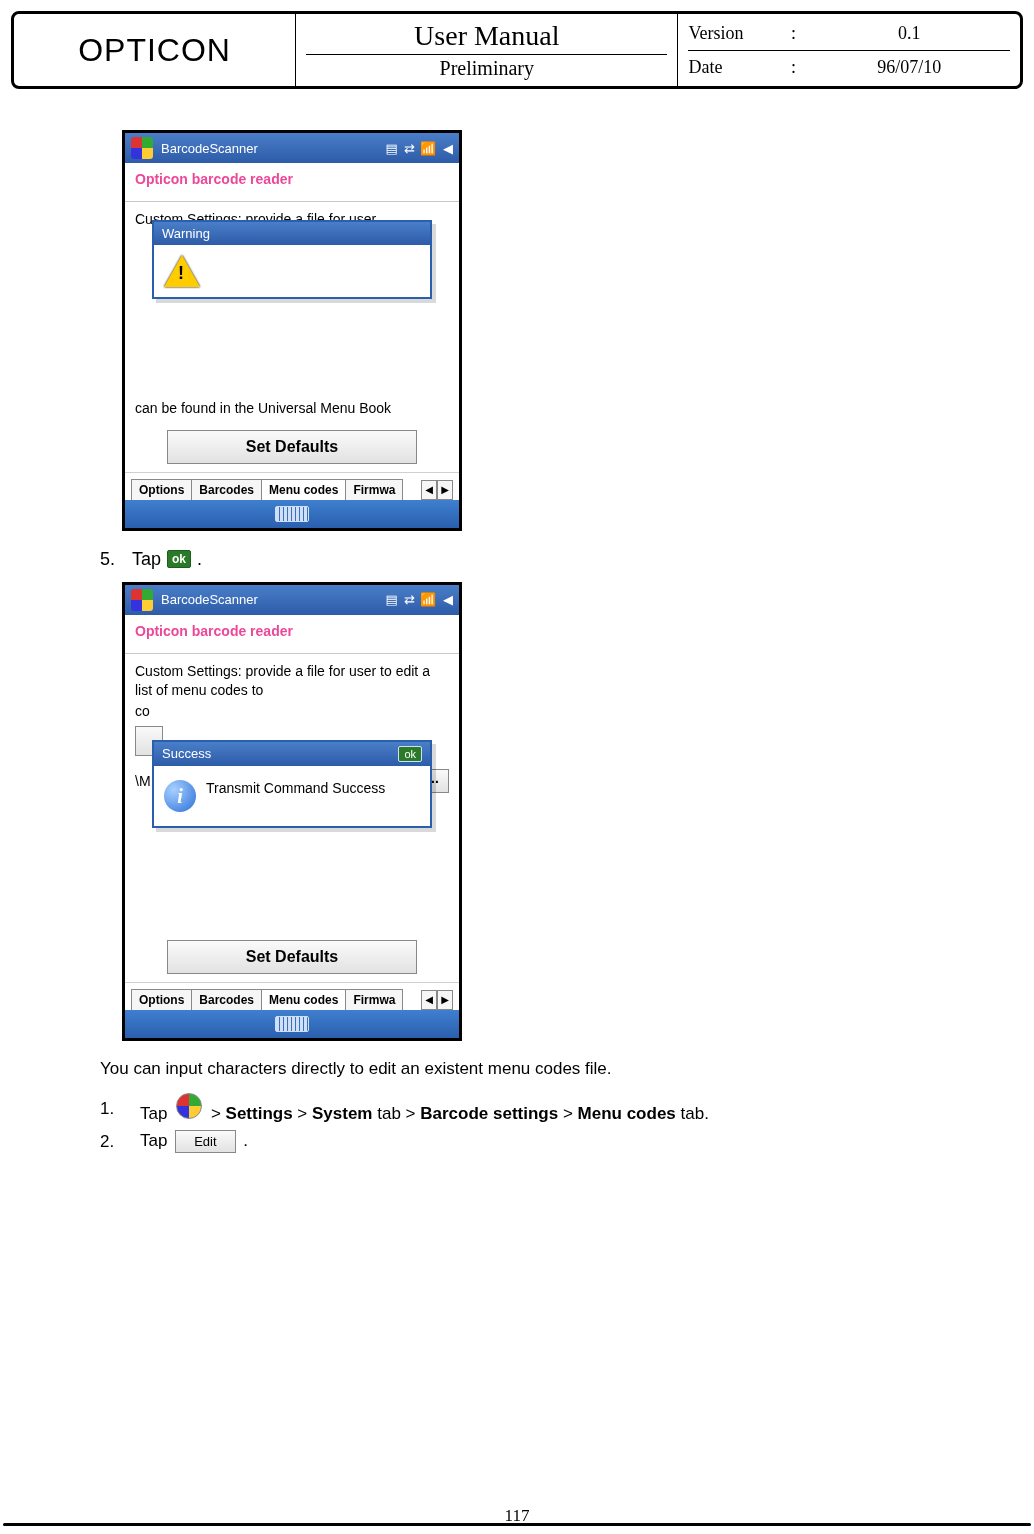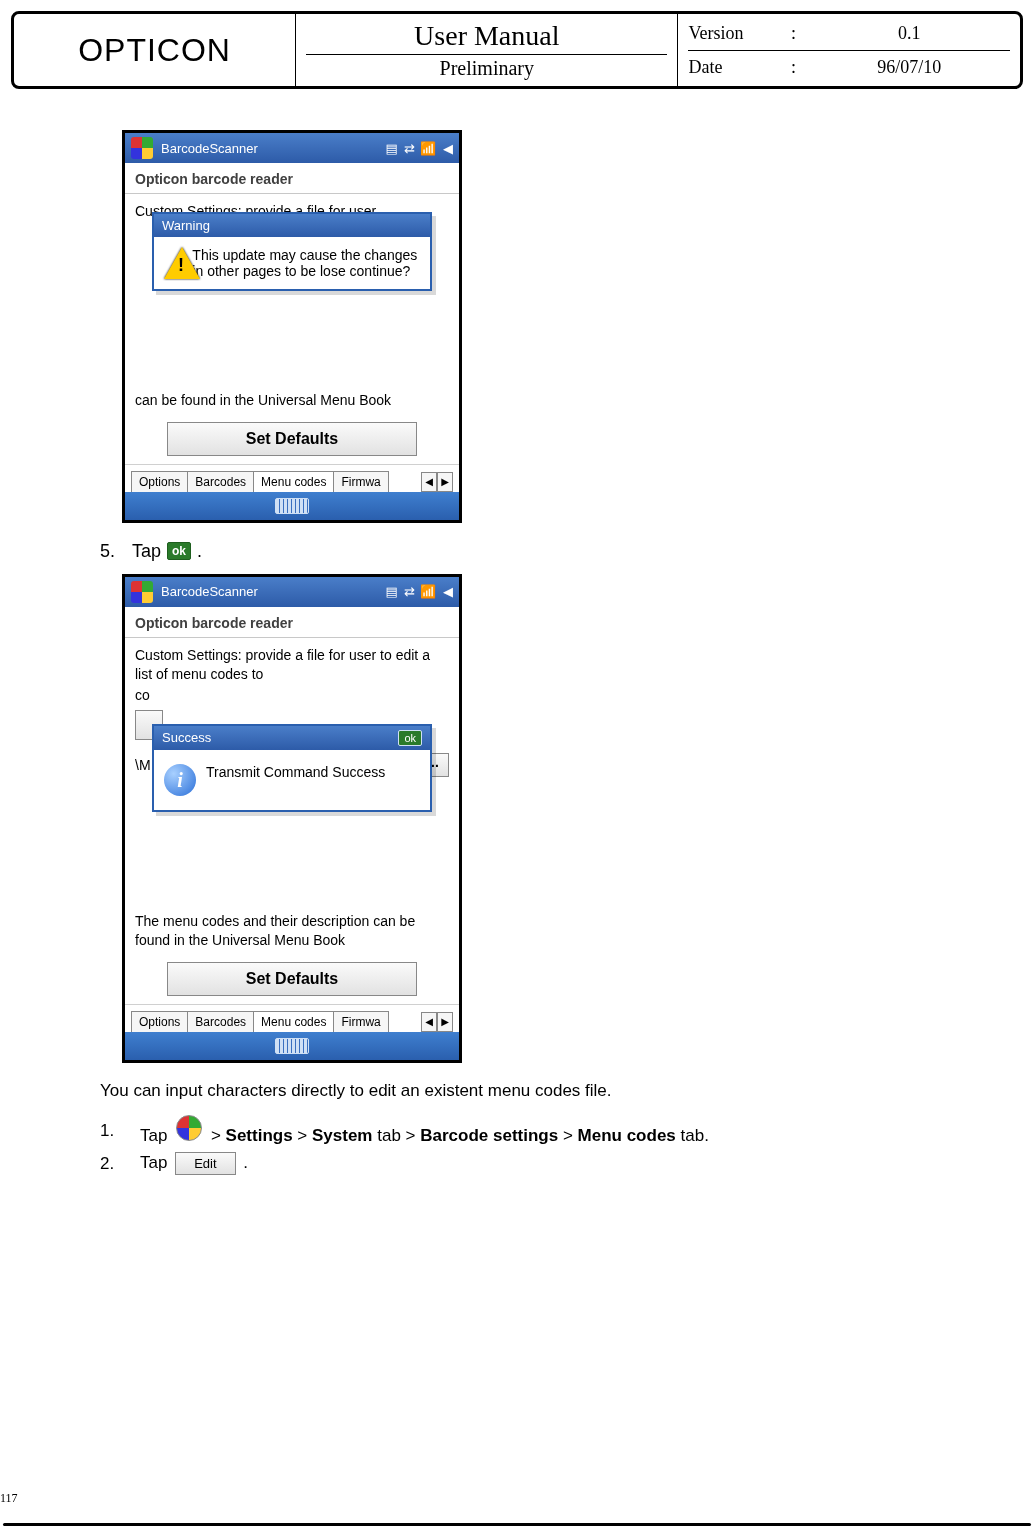--- a/index.html
+++ b/index.html
@@ -90,23 +90,23 @@
       margin-right: 8px;
     }
     .tb-icons {
       margin-left: auto;
       display: flex;
       gap: 6px;
       font-size: 13px;
     }
     .tb-icons span { display:inline-block; }
     .app-header {
-      color: #404040;
-      font-weight: bold;
-      padding: 8px 10px 6px;
+      color: #ec4899;
+      font-weight: bold;
+      padding: 8px 10px 14px;
       font-size: 14px;
       border-bottom: 1px solid #c8c8c8;
     }
     .app-body {
       padding: 8px 10px;
       font-size: 14px;
       position: relative;
       min-height: 200px;
     }
     .body-text { line-height: 1.35; }
@@ -130,20 +130,21 @@
       gap: 0;
       background: #fff;
     }
     .tab {
       border: 1px solid #888;
       border-bottom: none;
       padding: 3px 7px;
       font-size: 12px;
       background: #f6f6f6;
       margin-right: -1px;
+      font-weight: bold;
     }
     .tab.active {
       background: #fff;
       position: relative;
       z-index: 1;
     }
     .tab-scroll {
       margin-left: auto;
       display: flex;
     }
@@ -328,24 +329,25 @@
       display: inline-block;
       border: 1px solid #888;
       background: linear-gradient(#fafafa, #e2e2e2);
       padding: 3px 18px;
       font-size: 13px;
       margin: 0 3px;
       text-align: center;
     }
     .page-num {
       position: absolute;
-      bottom: 28px;
+      bottom: 8px;
       width: 100%;
+      text-align: center;
       font-family: 'Times New Roman', serif;
-      font-size: 12px;
+      font-size: 17px;
     }
     .footer-line {
       position: absolute;
       bottom: 8px;
       left: 3px;
       right: 3px;
       height: 3px;
       background: #000;
       border-radius: 3px;
     }
@@ -397,21 +399,20 @@
       <div class="body-text">Custom Settings: provide a file for user</div>
       <div class="dialog">
         <div class="dialog-title">
           <span>Warning</span>
         </div>
         <div class="dialog-body">
           <div class="warn-icon">
             <div class="warn-triangle"></div>
             <div class="warn-excl">!</div>
           </div>
-          <div>This update may cause the changes in other pages to be lose continue?</div>
         </div>
       </div>
       <div style="height:170px"></div>
       <div class="body-text">can be found in the Universal Menu Book</div>
       <div class="set-defaults-btn">Set Defaults</div>
     </div>
     <div class="tabs-row">
       <div class="tab">Options</div>
       <div class="tab">Barcodes</div>
       <div class="tab active">Menu codes</div>
@@ -457,21 +458,20 @@
         <div class="dialog-title">
           <span>Success</span>
           <span class="ok-pill">ok</span>
         </div>
         <div class="dialog-body">
           <div class="info-icon">i</div>
           <div>Transmit Command Success</div>
         </div>
       </div>
       <div style="height:135px"></div>
-      <div class="body-text">The menu codes and their description can be found in the Universal Menu Book</div>
       <div class="set-defaults-btn">Set Defaults</div>
     </div>
     <div class="tabs-row">
       <div class="tab">Options</div>
       <div class="tab">Barcodes</div>
       <div class="tab active">Menu codes</div>
       <div class="tab">Firmwa</div>
       <div class="tab-scroll">
         <div class="sbtn">◀</div>
         <div class="sbtn">▶</div>

